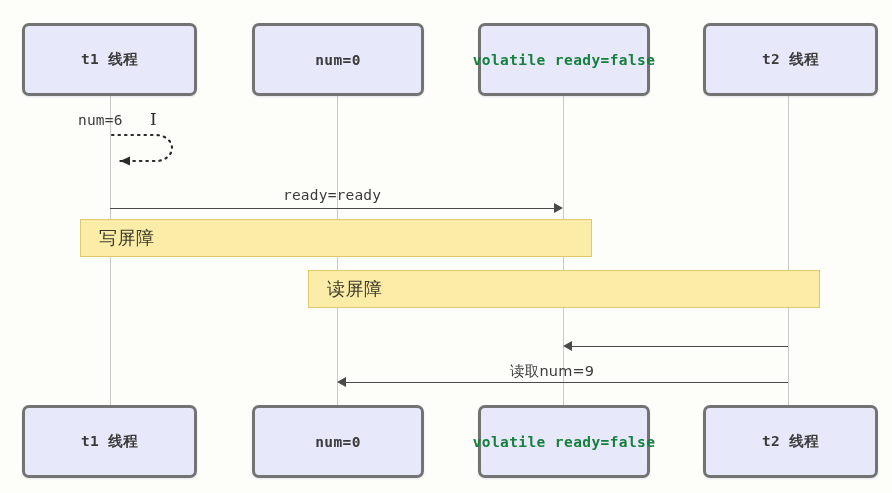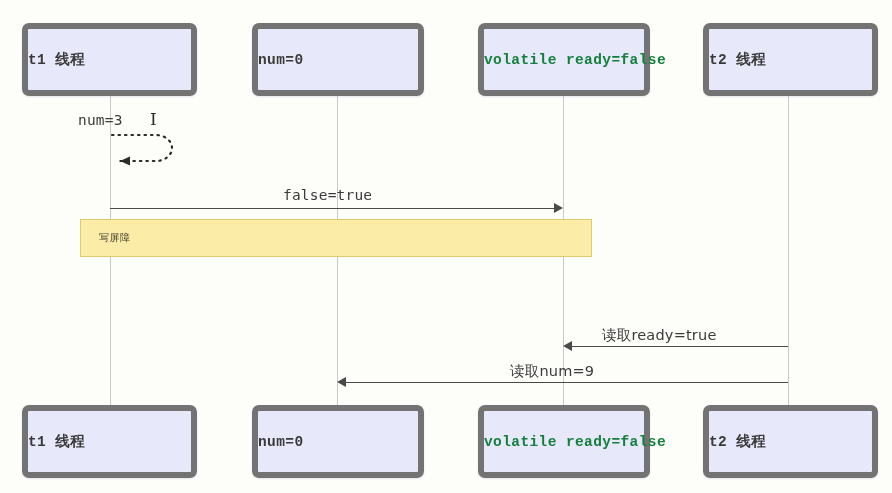--- a/index.html
+++ b/index.html
@@ -14,27 +14,27 @@
     background: #fdfdfa;
     overflow: hidden;
     font-family: "DejaVu Sans Mono", "Liberation Mono", monospace;
   }
 
   
   .participant {
     position: absolute;
     box-sizing: border-box;
     background: #e8e8fb;
-    border: 6px solid #737373;
+    border: 3px solid #737373;
     border-radius: 7px;
     box-shadow: 0 1px 2px rgba(120,120,160,0.18);
     display: flex;
     align-items: center;
+    justify-content: center;
     z-index: 4;
-    font-family: Liberation Mono, monospace;
   }
   .participant .plabel {
     white-space: nowrap;
     font-size: 14.5px;
     font-weight: bold;
     color: #3a3a3a;
     letter-spacing: 0.4px;
   }
   .participant.wide .plabel {
     font-weight: bold;
@@ -53,21 +53,21 @@
   .barrier {
     position: absolute;
     box-sizing: border-box;
     background: #fbeca8;
     border: 1px solid #e0c96a;
     z-index: 3;
     display: flex;
     align-items: center;
   }
   .barrier .blabel {
-    font-size: 10px;
+    font-size: 18px;
     color: #3d3a28;
     padding-left: 18px;
     font-family: Liberation Serif, serif;
     letter-spacing: 0.5px;
   }
 
   
   .msg {
     position: absolute;
     height: 0;
@@ -126,40 +126,42 @@
   <div class="participant" style="left:252px; top:23px; width:172px; height:73px;">
     <span class="plabel">num=0</span>
   </div>
   <div class="participant wide" style="left:478px; top:23px; width:172px; height:73px;">
     <span class="plabel">volatile ready=false</span>
   </div>
   <div class="participant" style="left:703px; top:23px; width:175px; height:73px;">
     <span class="plabel">t2 线程</span>
   </div>
 
-  <div class="msglabel" style="left:78px; top:112px;">num=3</div>
+  <div class="msglabel" style="left:78px; top:112px;">num=6</div>
   <div class="caret" style="left:150px; top:111px;">I</div>
 
   <div class="selfloop" style="left:104px; top:130px;">
     <svg width="90" height="40" viewBox="0 0 90 40">
       <path d="M 8 5 L 52 5 A 16 13 0 0 1 52 31 L 14 31" fill="none" stroke="#2b2b2b" stroke-width="2.2" stroke-linecap="round" stroke-dasharray="1.5 5"></path>
       <path d="M 16 31 L 26 26.5 L 26 35.5 Z" fill="#2b2b2b"></path>
     </svg>
   </div>
 
-  <div class="msglabel" style="left:283px; top:187px;">false=true</div>
+  <div class="msglabel" style="left:283px; top:187px;">ready=ready</div>
   <div class="msg" style="left:110px; top:208px; width:444px;"></div>
   <div class="arrowhead right" style="left:554px; top:203px;"></div>
 
   <div class="barrier" style="left:80px; top:219px; width:512px; height:38px;">
     <span class="blabel">写屏障</span>
   </div>
 
+  <div class="barrier" style="left:308px; top:270px; width:512px; height:38px;">
+    <span class="blabel">读屏障</span>
+  </div>
 
-  <div class="msglabel cjkmix" style="left:602px; top:326px;">读取ready=true</div>
   <div class="msg" style="left:572px; top:346px; width:216px;"></div>
   <div class="arrowhead left" style="left:563px; top:341px;"></div>
 
   <div class="msglabel cjkmix" style="left:510px; top:362px;">读取num=9</div>
   <div class="msg" style="left:346px; top:382px; width:442px;"></div>
   <div class="arrowhead left" style="left:337px; top:377px;"></div>
 
   <div class="participant" style="left:22px; top:405px; width:175px; height:73px;">
     <span class="plabel">t1 线程</span>
   </div>

